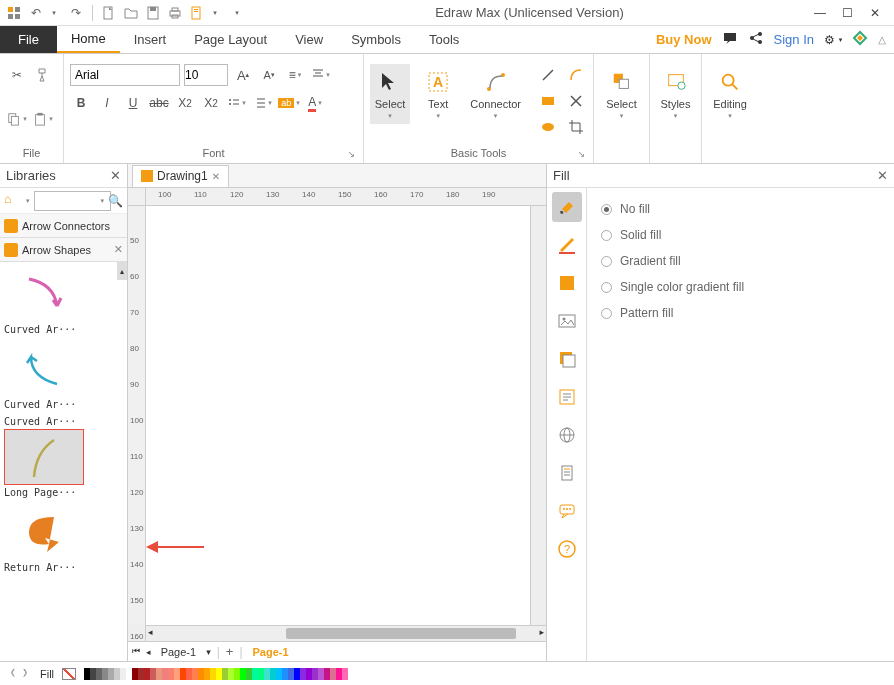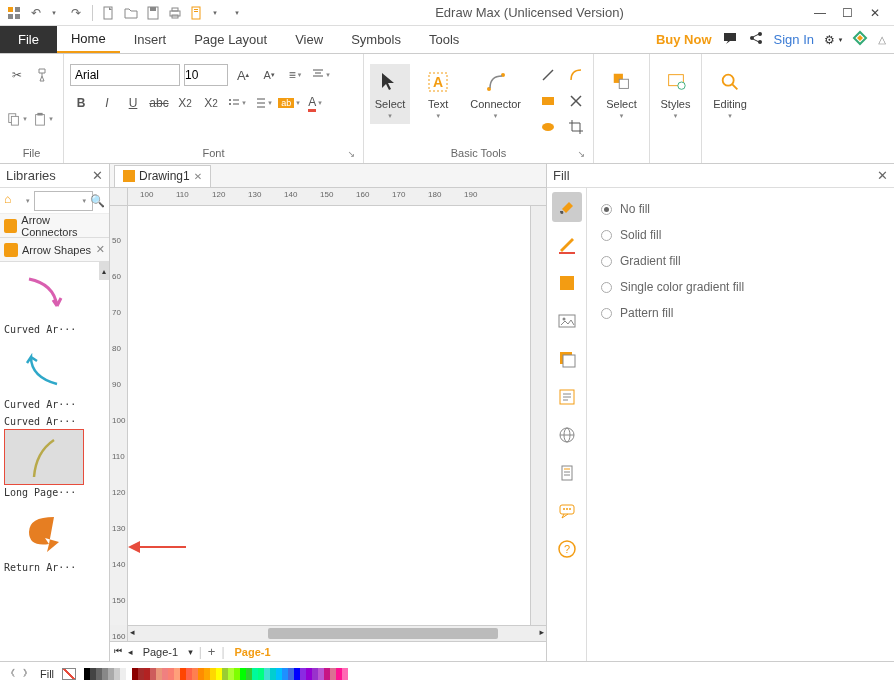--- a/index.html
+++ b/index.html
@@ -43,21 +43,21 @@
 .font-select { width: 110px; height: 22px; border: 1px solid #bbb; font-size: 12px; padding: 0 4px; }
 .size-select { width: 44px; height: 22px; border: 1px solid #bbb; font-size: 12px; padding: 0 0; }
 
 .row { display: flex; gap: 4px; align-items: center; }
 .fontgroup-body { display: flex; flex-direction: column; gap: 6px; }
 
 
 .main { display: flex; height: calc(685px - 26px - 28px - 110px - 24px); }
 
 
-.libraries { width: 110px; border-right: 1px solid #ccc; display: flex; flex-direction: column; }
+.libraries { width: 128px; border-right: 1px solid #ccc; display: flex; flex-direction: column; }
 .panel-header { height: 24px; display: flex; align-items: center; justify-content: space-between; padding: 0 6px; font-size: 13px; color: #444; border-bottom: 1px solid #ddd; }
 .panel-header .x { cursor: pointer; color: #666; }
 .lib-search { height: 26px; display: flex; align-items: center; gap: 4px; padding: 2px 4px; border-bottom: 1px solid #eee; }
 .lib-search .home { width: 18px; height: 18px; color: #f39c12; cursor: pointer; }
 .lib-search input { flex: 1; height: 20px; border: 1px solid #bbb; font-size: 11px; padding: 0 3px; width: 50px; }
 .lib-search .mag { cursor: pointer; color: #555; }
 .lib-section { height: 24px; display: flex; align-items: center; padding: 0 4px; border-bottom: 1px solid #ddd; background: #f7f7f7; font-size: 11px; cursor: pointer; }
 .lib-section .sic { width: 14px; height: 14px; background: #f39c12; margin-right: 4px; border-radius: 2px; }
 .lib-section .x2 { margin-left: auto; color: #888; cursor: pointer; }
 .shapes { flex: 1; overflow: hidden; padding: 4px; position: relative; }

